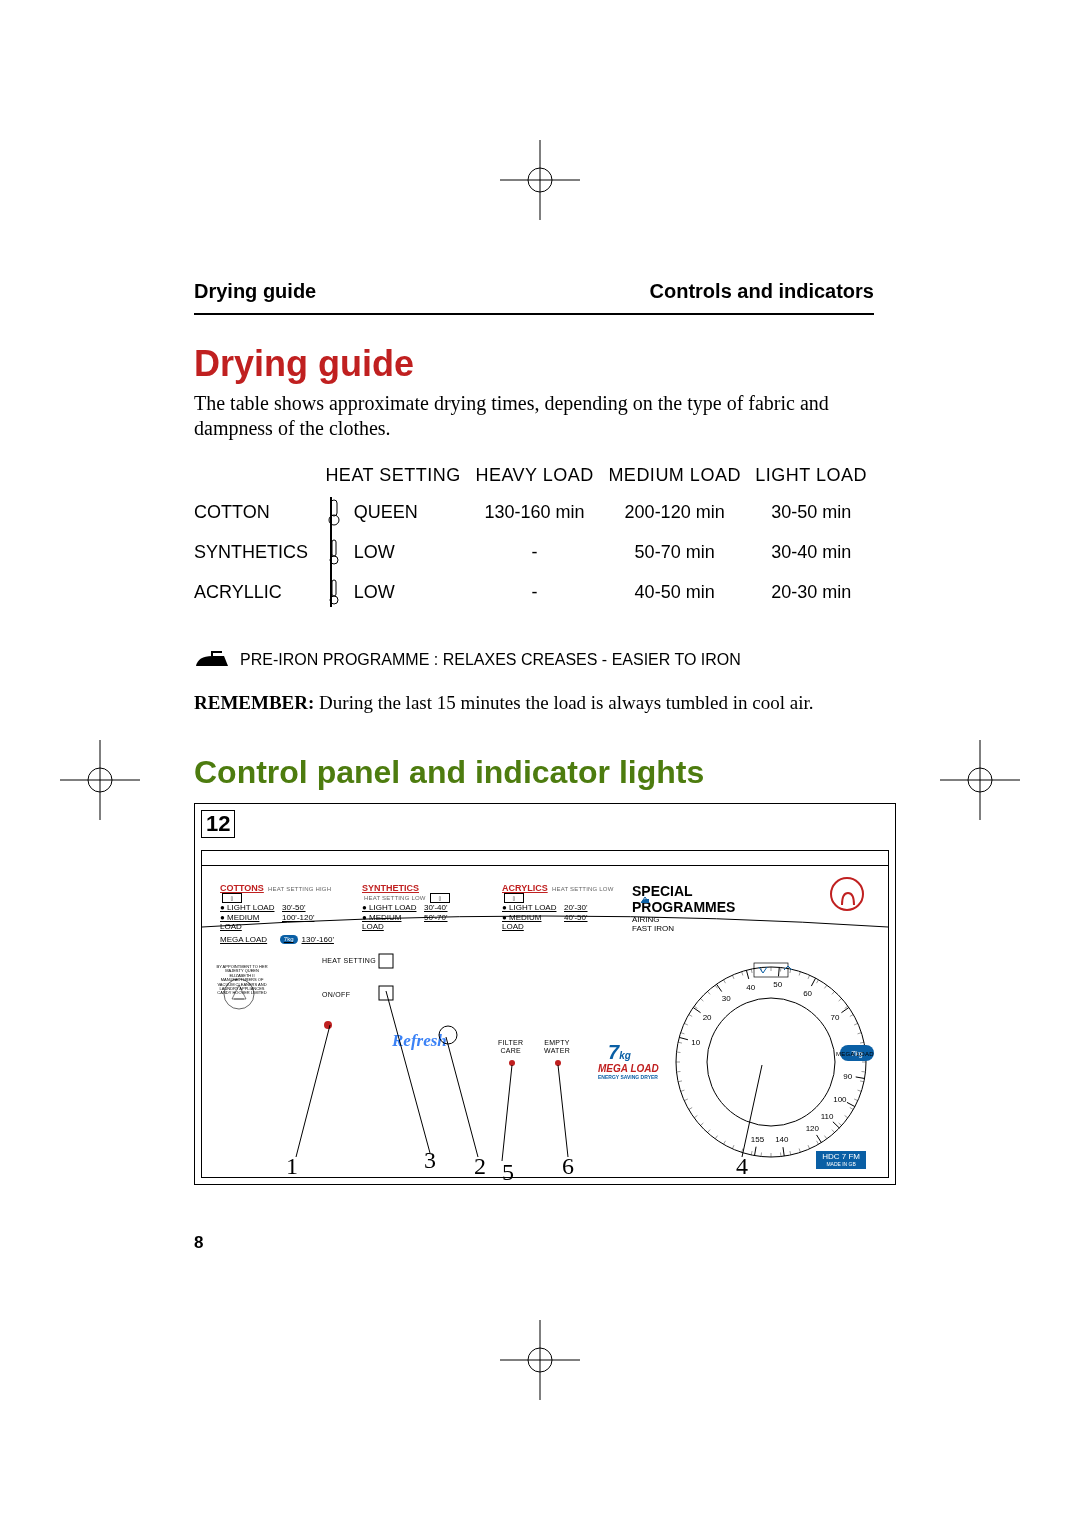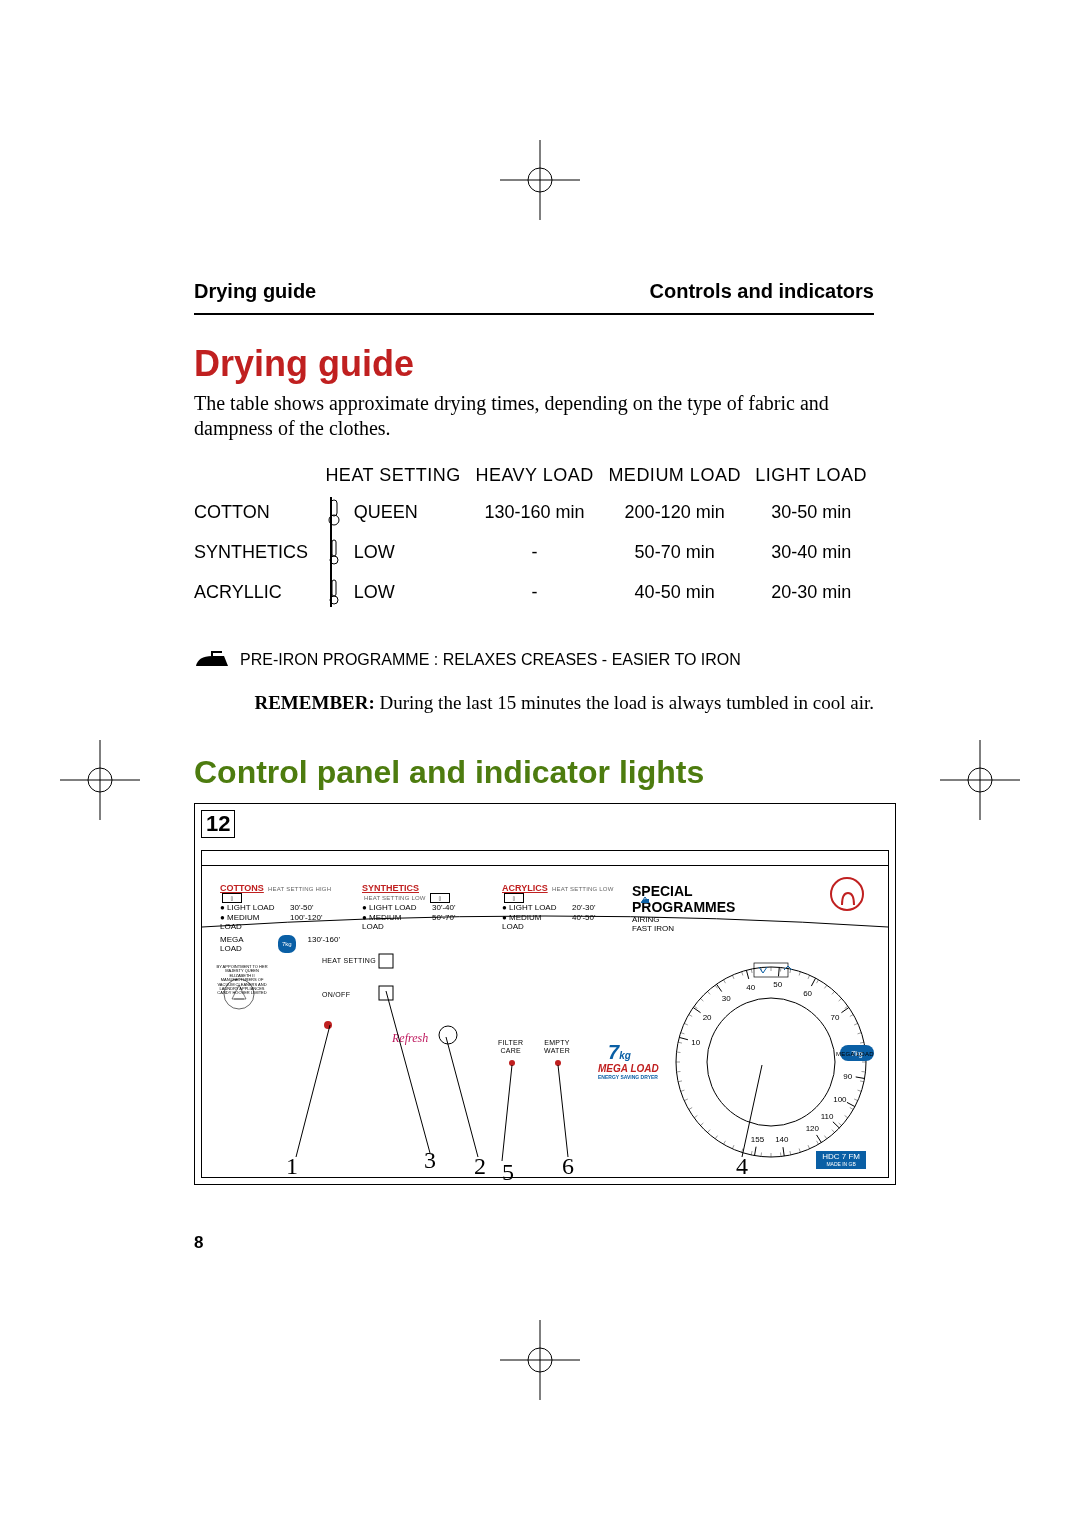--- a/index.html
+++ b/index.html
@@ -113,21 +113,20 @@
   .note-row {
     display:flex; align-items:center; gap:10px;
     margin-top: 38px;
     font-family: Arial, Helvetica, sans-serif;
     font-size: 16px;
   }
   .note-row svg { width:36px; height:20px; }
   .remember {
     margin-top: 22px;
     font-size: 19px;
-    text-align: right;
   }
   .remember b { font-weight: bold; }
 
   h1.section2 {
     font-family: Arial, Helvetica, sans-serif;
     font-weight: bold;
     color: #4d7c0f;
     font-size: 32px;
     margin: 40px 0 12px 0;
   }
@@ -159,41 +158,41 @@
   }
   .fascia svg {
     position:absolute; left:8px; top:12px;
   }
   .pg {
     position:absolute; top:18px; font-size:8px; line-height:1.15;
     color:#000; width:120px;
   }
   .pg .pgtitle { color:#c02020; font-weight:bold; font-size:9px; text-decoration:underline; }
   .pg .sub { font-size:6px; color:#666; letter-spacing:0.2px; display:inline-block; margin-left:2px; }
-  .pg .line { display:flex; gap:12px; }
+  .pg .line { display:flex; gap:4px;text-decoration:underline; }
   .pg .lbl { width:58px; }
   .pg .val { width:40px; }
   .pg .extra {
     display:inline-block; min-width:18px; height:8px;
     border:0.5px solid #000; font-size:5px; text-align:center; line-height:8px;
     margin-left:2px;
   }
   .special .sitem { display:flex; gap:4px; align-items:center; }
   .special svg.mini { width:10px; height:10px; }
   .megabadge {
     display:inline-flex; align-items:center; gap:3px;
     background:#0a5fa5; color:#fff; border-radius:7px; padding:0 4px;
     font-size:6px;
   }
   .smalltxt {
     position:absolute; font-size:7px; letter-spacing:0.3px;
     text-align:center; line-height:1.1;
   }
   .refresh {
-    position:absolute; font-family: cursive; color:#be185d; font-size:12px; font-style:italic;
+    position:absolute; font-family: cursive; color:#3b82f6; font-size:17px; font-style:italic;font-weight:bold;
   }
   .dial-wrap {
     position:absolute; right:20px; top:80px; width:210px; height:210px;
   }
   .sevenkg {
     position:absolute; font-style:italic; font-weight:bold;
     color:#0a5fa5; font-size:20px;
   }
   .sevenkg .kg { font-size:10px; }
   .megaload {

